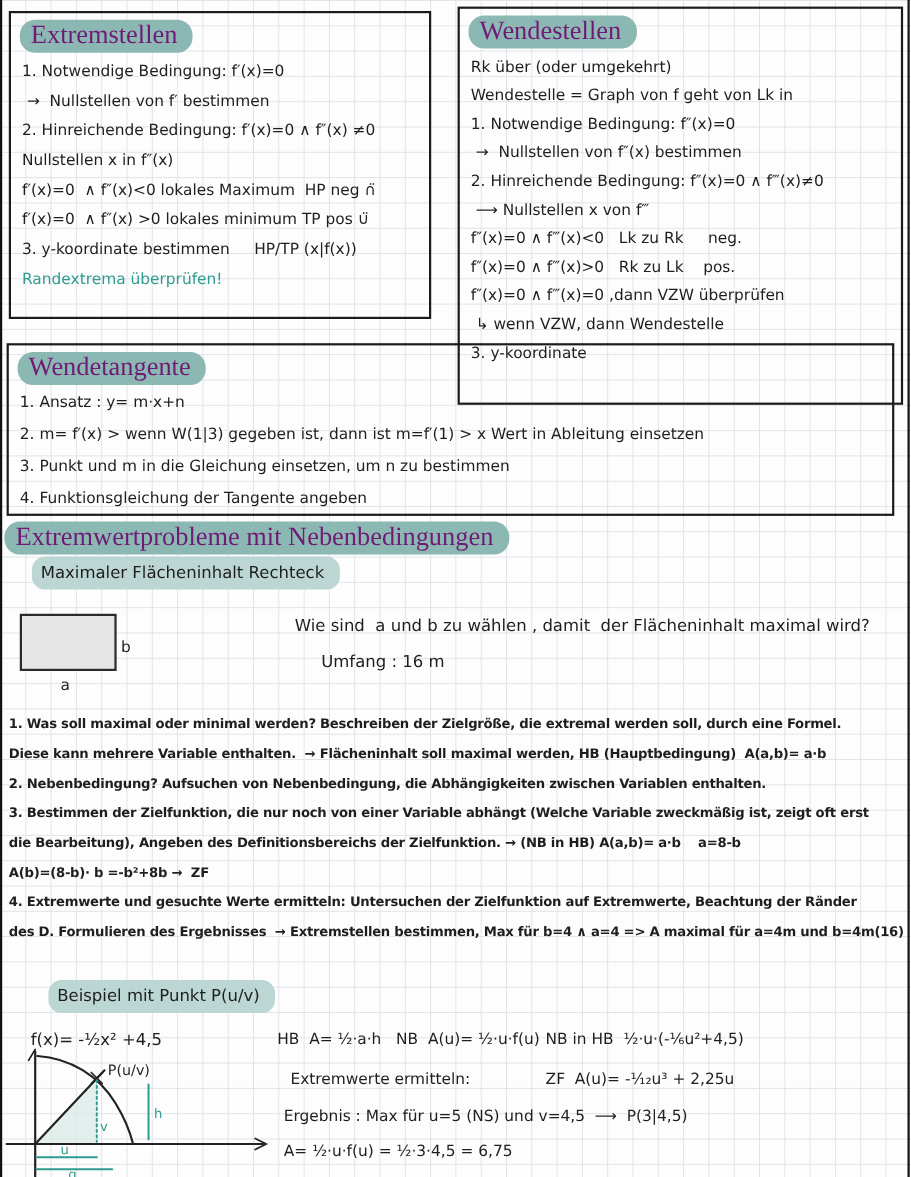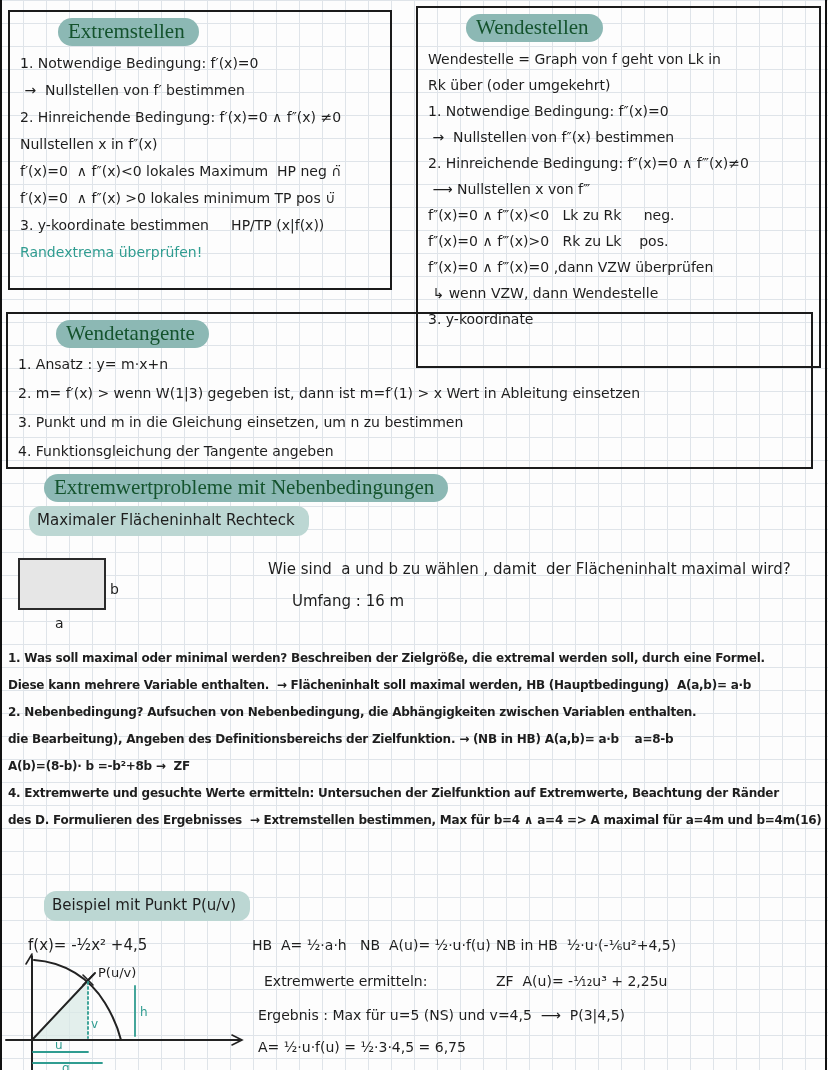--- a/index.html
+++ b/index.html
@@ -20,21 +20,21 @@
   }
   .page-edge{position:absolute;top:0;width:2px;height:1070px;background:#111;}
   .edge-left{left:0;}
   .edge-right{left:825px;}
   .notebox{position:absolute;border:2px solid #1b1b1b;background:transparent;}
   .box-extremstellen{left:8px;top:10px;width:384px;height:280px;}
   .box-wendestellen{left:416px;top:6px;width:405px;height:362px;}
   .box-wendetangente{left:6px;top:312px;width:807px;height:157px;}
   .pill{display:inline-block;background:var(--hl-dark);border-radius:14px;padding:1px 14px 2px 10px;}
   .pill-light{display:inline-block;background:var(--hl-light);border-radius:12px;padding:1px 14px 2px 8px;}
-  .serif-title{font-family:"Liberation Serif",serif;font-size:21px;color:#14532d;margin-left:40px;}
+  .serif-title{font-family:"Liberation Serif",serif;font-size:24px;color:#701a75;}
   .hw{font-size:14px;line-height:27px;white-space:pre-wrap;color:var(--ink);}
   .hw-lines{padding:2px 8px 0 10px;}
   .teal{color:var(--teal-ink);}
   .box-title{margin:6px 0 2px 8px;}
   .wt-lines{padding:0 8px 0 10px;}
   .hw-sub{font-size:15px;}
   .abs{position:absolute;}
   .steps{left:8px;top:645px;width:816px;}
   .steps .hw{font-size:12px;line-height:27px;letter-spacing:-0.25px;font-weight:bold;}
   .rect-fig{left:18px;top:558px;width:88px;height:52px;background:#e6e6e6;border:2px solid #2a2a2a;}
@@ -74,22 +74,22 @@
       <div class="hw">3. y-koordinate bestimmen     HP/TP (x|f(x))</div>
       <div class="hw teal">Randextrema überprüfen!</div>
     </div>
   </div>
 
   <div class="notebox box-wendestellen">
     <div class="box-title">
       <span class="pill serif-title">Wendestellen</span>
     </div>
     <div class="hw-lines">
+      <div class="hw" style="line-height:26px">Rk über (oder umgekehrt)</div>
       <div class="hw" style="line-height:26px">Wendestelle = Graph von f geht von Lk in</div>
-      <div class="hw" style="line-height:26px">Rk über (oder umgekehrt)</div>
       <div class="hw" style="line-height:26px">1. Notwendige Bedingung: f″(x)=0</div>
       <div class="hw" style="line-height:26px"> →  Nullstellen von f″(x) bestimmen</div>
       <div class="hw" style="line-height:26px">2. Hinreichende Bedingung: f″(x)=0 ∧ f‴(x)≠0</div>
       <div class="hw" style="line-height:26px"> ⟶ Nullstellen x von f‴</div>
       <div class="hw" style="line-height:26px">f″(x)=0 ∧ f‴(x)&lt;0   Lk zu Rk     neg.</div>
       <div class="hw" style="line-height:26px">f″(x)=0 ∧ f‴(x)&gt;0   Rk zu Lk    pos.</div>
       <div class="hw" style="line-height:26px">f″(x)=0 ∧ f‴(x)=0 ,dann VZW überprüfen</div>
       <div class="hw" style="line-height:26px"> ↳ wenn VZW, dann Wendestelle</div>
       <div class="hw" style="line-height:26px">3. y-koordinate</div>
     </div>
@@ -118,20 +118,21 @@
   <div class="abs hw rect-label" style="left:110px;top:576px;">b</div>
   <div class="abs hw rect-label" style="left:55px;top:610px;">a</div>
 
   <div class="abs hw problem1">Wie sind  a und b zu wählen , damit  der Flächeninhalt maximal wird?</div>
   <div class="abs hw problem2">Umfang : 16 m</div>
 
   <div class="abs steps">
     <div class="hw">1. Was soll maximal oder minimal werden? Beschreiben der Zielgröße, die extremal werden soll, durch eine Formel.</div>
     <div class="hw">Diese kann mehrere Variable enthalten.  → Flächeninhalt soll maximal werden, HB (Hauptbedingung)  A(a,b)= a·b</div>
     <div class="hw">2. Nebenbedingung? Aufsuchen von Nebenbedingung, die Abhängigkeiten zwischen Variablen enthalten.</div>
+    <div class="hw">3. Bestimmen der Zielfunktion, die nur noch von einer Variable abhängt (Welche Variable zweckmäßig ist, zeigt oft erst</div>
     <div class="hw">die Bearbeitung), Angeben des Definitionsbereichs der Zielfunktion. → (NB in HB) A(a,b)= a·b    a=8-b</div>
     <div class="hw">A(b)=(8-b)· b =-b²+8b →  ZF</div>
     <div class="hw">4. Extremwerte und gesuchte Werte ermitteln: Untersuchen der Zielfunktion auf Extremwerte, Beachtung der Ränder</div>
     <div class="hw">des D. Formulieren des Ergebnisses  → Extremstellen bestimmen, Max für b=4 ∧ a=4 =&gt; A maximal für a=4m und b=4m(16)</div>
   </div>
 
   <div class="abs" style="left:6px;top:891px;padding-left:38px;">
     <span class="pill-light hw hw-sub">Beispiel mit Punkt P(u/v)</span>
   </div>
 

